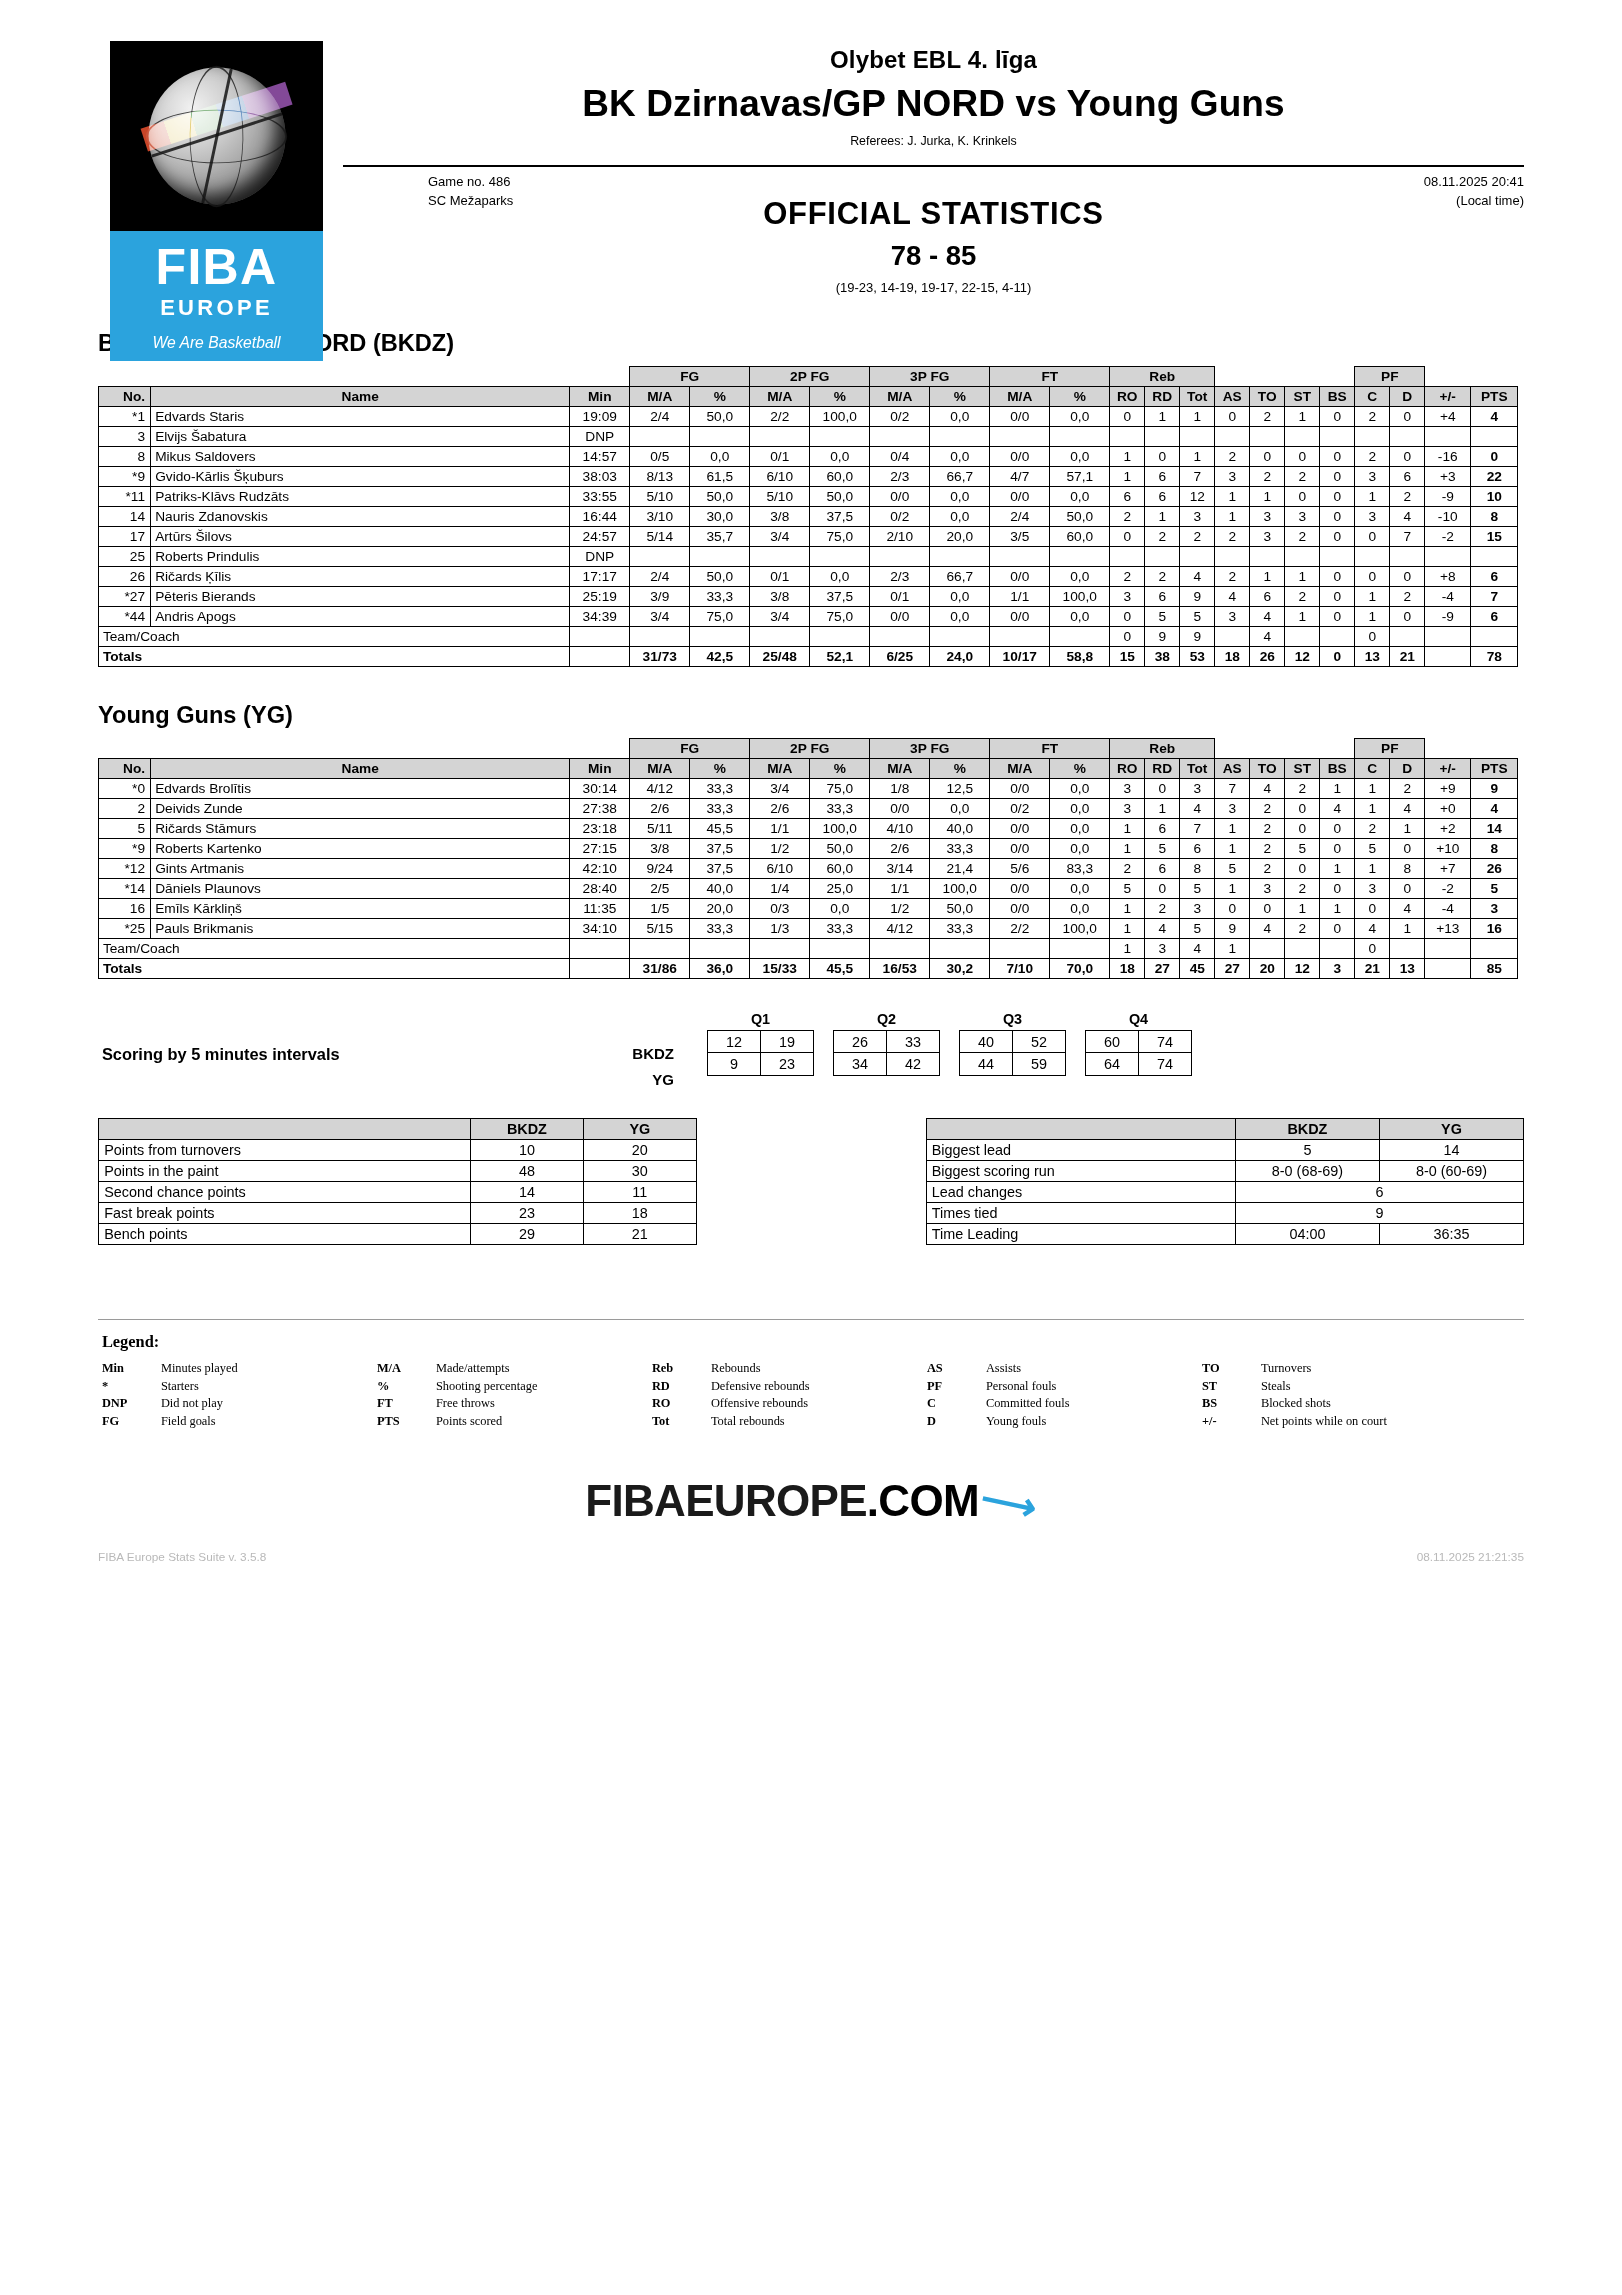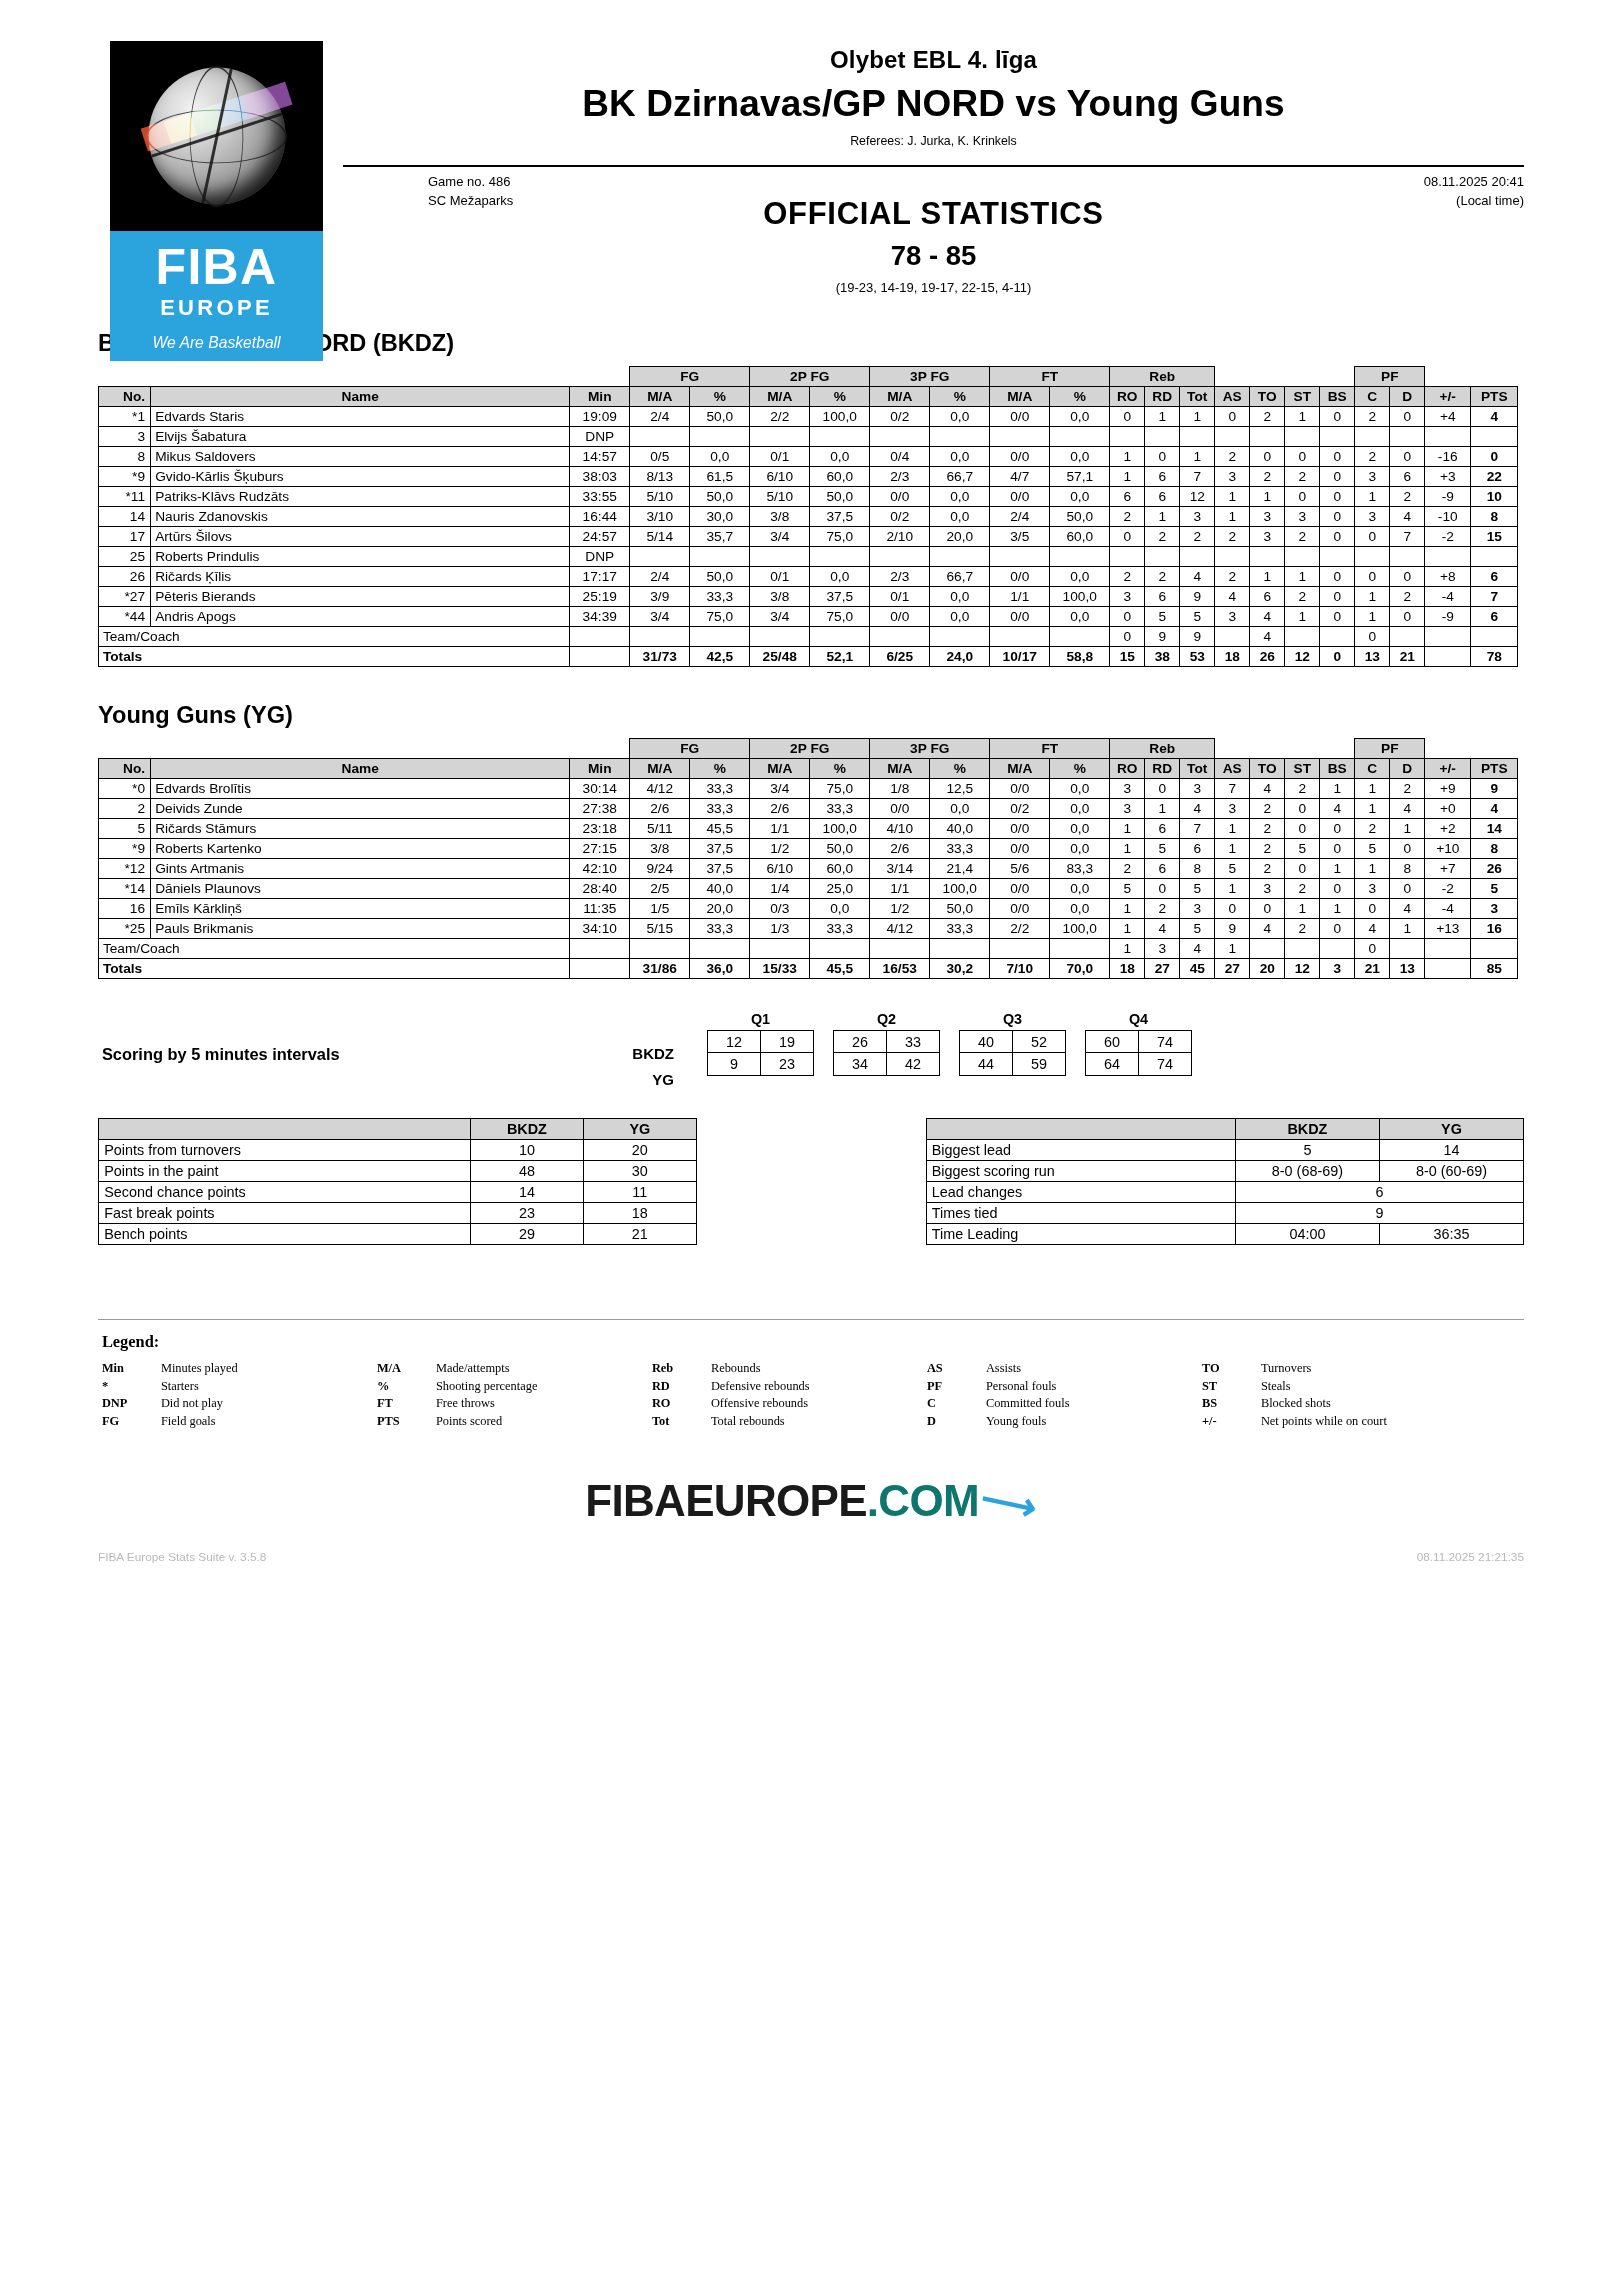--- a/index.html
+++ b/index.html
@@ -302,21 +302,21 @@
     text-align: center;
   }
   .fiba-url {
     font-size: 44px;
     font-weight: bold;
     letter-spacing: -0.7px;
     display: inline-block;
     position: relative;
   }
   .fiba-url .dark { color: #1a1a1a; }
-  .fiba-url .blue { color: #0f766e; }
+  .fiba-url .blue { color: #000000; }
   .fiba-url .arrow {
     display: inline-block;
     color: #2ba3dd;
     font-size: 39px;
     transform: rotate(12deg);
     margin-left: 2.6px;
   }
   .footer-meta {
     margin-top: 23.6px;
     padding: 0 98px;

